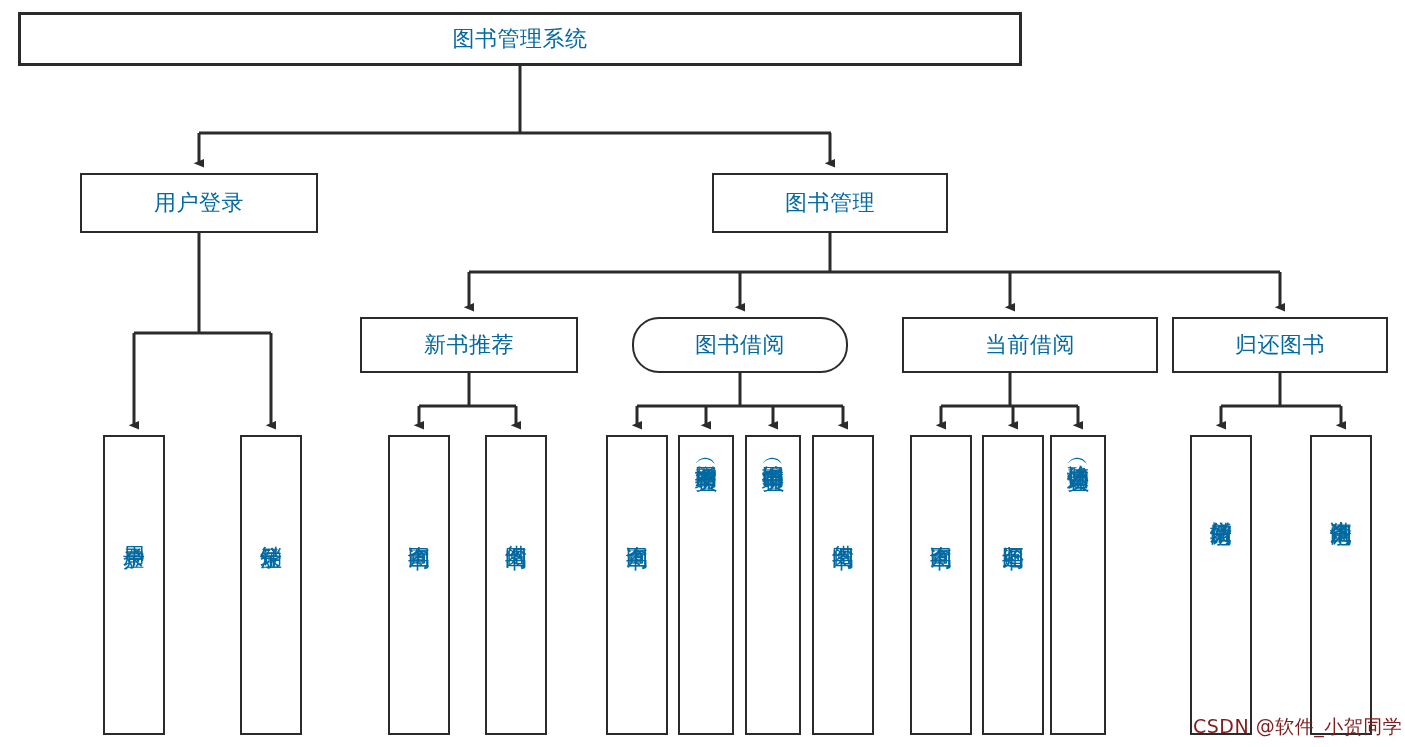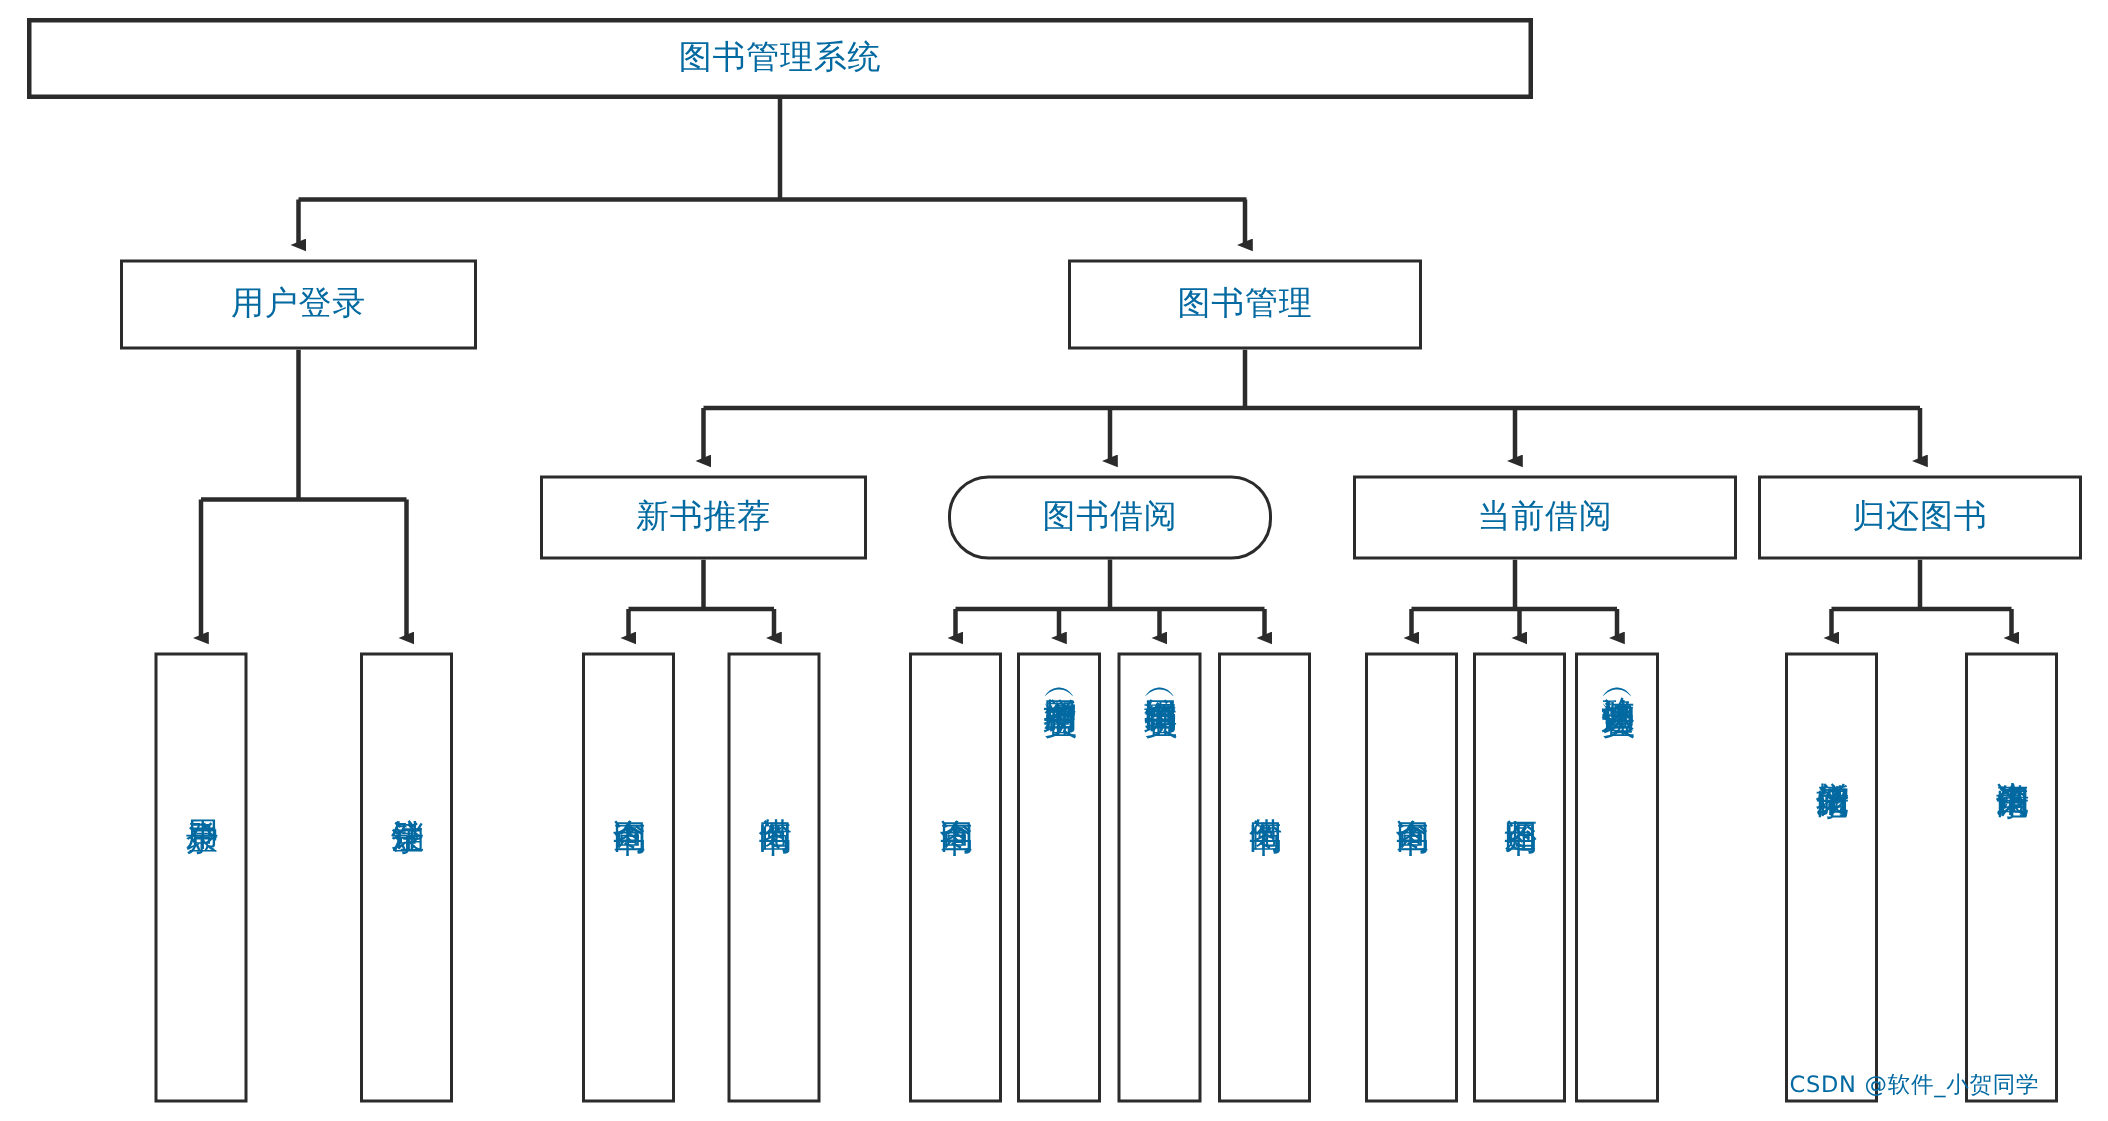--- a/index.html
+++ b/index.html
@@ -57,22 +57,22 @@
     line-height: 1.08;
     letter-spacing: 1px;
     white-space: nowrap;
     text-align: center;
   }
   .node.leaf.mid .label-v { margin-top: 85px; }
   .node.leaf.mid2 .label-v { margin-top: 60px; }
   .node.leaf.top .label-v { margin-top: 4px; }
   .watermark {
     position: absolute;
-    font-size: 15px;
-    color: #0369a1;
+    font-size: 19px;
+    color: #7f1d1d;
     white-space: nowrap;
     letter-spacing: 0.5px;
   }
 </style>
 </head>
 <body>
 
 <div id="canvas">
 
   <svg class="wires" viewBox="0 0 1405 747">

